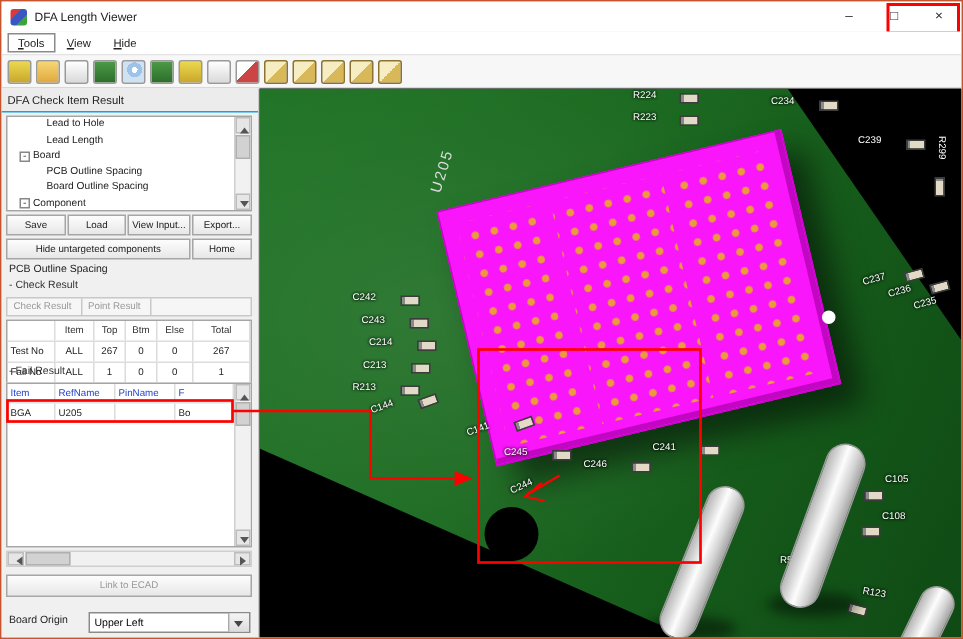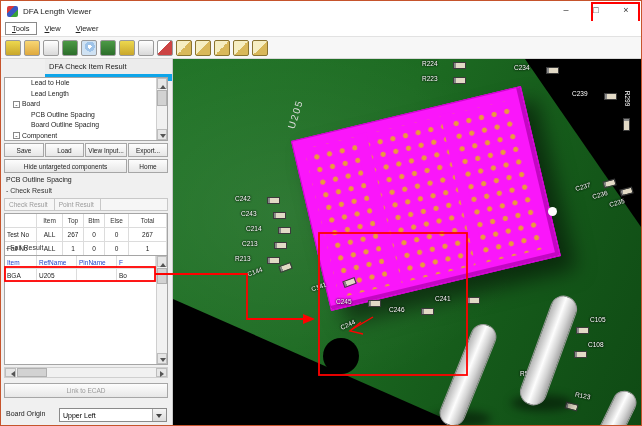--- a/index.html
+++ b/index.html
@@ -19,21 +19,21 @@
   .tb-icon{width:16px;height:16px;border:1px solid #9a9a9a;border-radius:2px;box-sizing:border-box;}
   .k-board-y{background:linear-gradient(#ecd84e,#c9a72b);}
   .k-folder{background:linear-gradient(#f7d674,#dfa93e);}
   .k-doc{background:linear-gradient(#ffffff,#d9d9d9);}
   .k-board-g{background:linear-gradient(#4c9a46,#2c6e2a);}
   .k-zoom{background:radial-gradient(circle at 55% 40%,#fff 2px,#9ec3e8 2px 5px,#cfe2f3 5px);}
   .k-wand{background:linear-gradient(135deg,#ffffff 45%,#cc4444 45%);}
   .k-cube{background:linear-gradient(135deg,#f6eec2 0 50%,#d9b85a 50% 100%);border-color:#8a7330;}
   
   .leftpanel{position:absolute;left:0;top:58px;width:172px;bottom:0;background:#f0f0f0;border-right:1px solid #c9c9c9;box-sizing:border-box;}
-  .panel-header{height:15px;line-height:15px;padding-left:4px;font-size:7.5px;color:#222;background:#ececec;border-bottom:7px solid #0ea5e9;margin-left:44px;}
+  .panel-header{height:15px;line-height:15px;padding-left:4px;font-size:7.5px;color:#222;background:#ececec;border-bottom:1px solid #0ea5e9;}
   .treebox{position:absolute;left:3px;top:18px;width:164px;height:64px;background:#fff;border:1px solid #a5a5a5;box-sizing:border-box;overflow:hidden;}
   .tree-inner{position:absolute;left:0;top:0;right:11px;bottom:0;}
   .tree-row{height:10.5px;line-height:10.5px;font-size:6.8px;color:#222;white-space:nowrap;display:flex;align-items:center;}
   .expander{display:inline-block;width:7px;height:7px;border:1px solid #888;line-height:5px;font-size:7px;text-align:center;margin-right:2px;color:#444;background:#fff;box-sizing:border-box;}
   
   .vscroll{position:absolute;right:0;top:0;bottom:0;width:11px;background:#f1f1f1;border-left:1px solid #cfcfcf;box-sizing:border-box;}
   .sb{position:absolute;left:0;width:100%;height:11px;background:#e6e6e6;border:1px solid #bdbdbd;box-sizing:border-box;}
   .sb.up{top:0}.sb.down{bottom:0}
   .sb.up::after,.sb.down::after{content:"";position:absolute;left:2px;border:3px solid transparent;}
   .sb.up::after{top:3px;border-bottom:4px solid #555;}
@@ -121,21 +121,21 @@
       <span class="wbtn">–</span>
       <span class="wbtn">□</span>
       <span class="wbtn close">×</span>
     </div>
   </div>
   <div class="close-annot"></div>
 
   <div class="menubar">
       <span class="menu-item">Tools</span>
       <span class="menu-item">View</span>
-      <span class="menu-item">Viewer</span>
+      <span class="menu-item">Hide</span>
     </div>
 
   <div class="toolbar">
       <div class="tb-icon k-board-y"></div>
       <div class="tb-icon k-folder"></div>
       <div class="tb-icon k-doc"></div>
       <div class="tb-icon k-board-g"></div>
       <div class="tb-icon k-zoom"></div>
       <div class="tb-icon k-board-g"></div>
       <div class="tb-icon k-board-y"></div>

